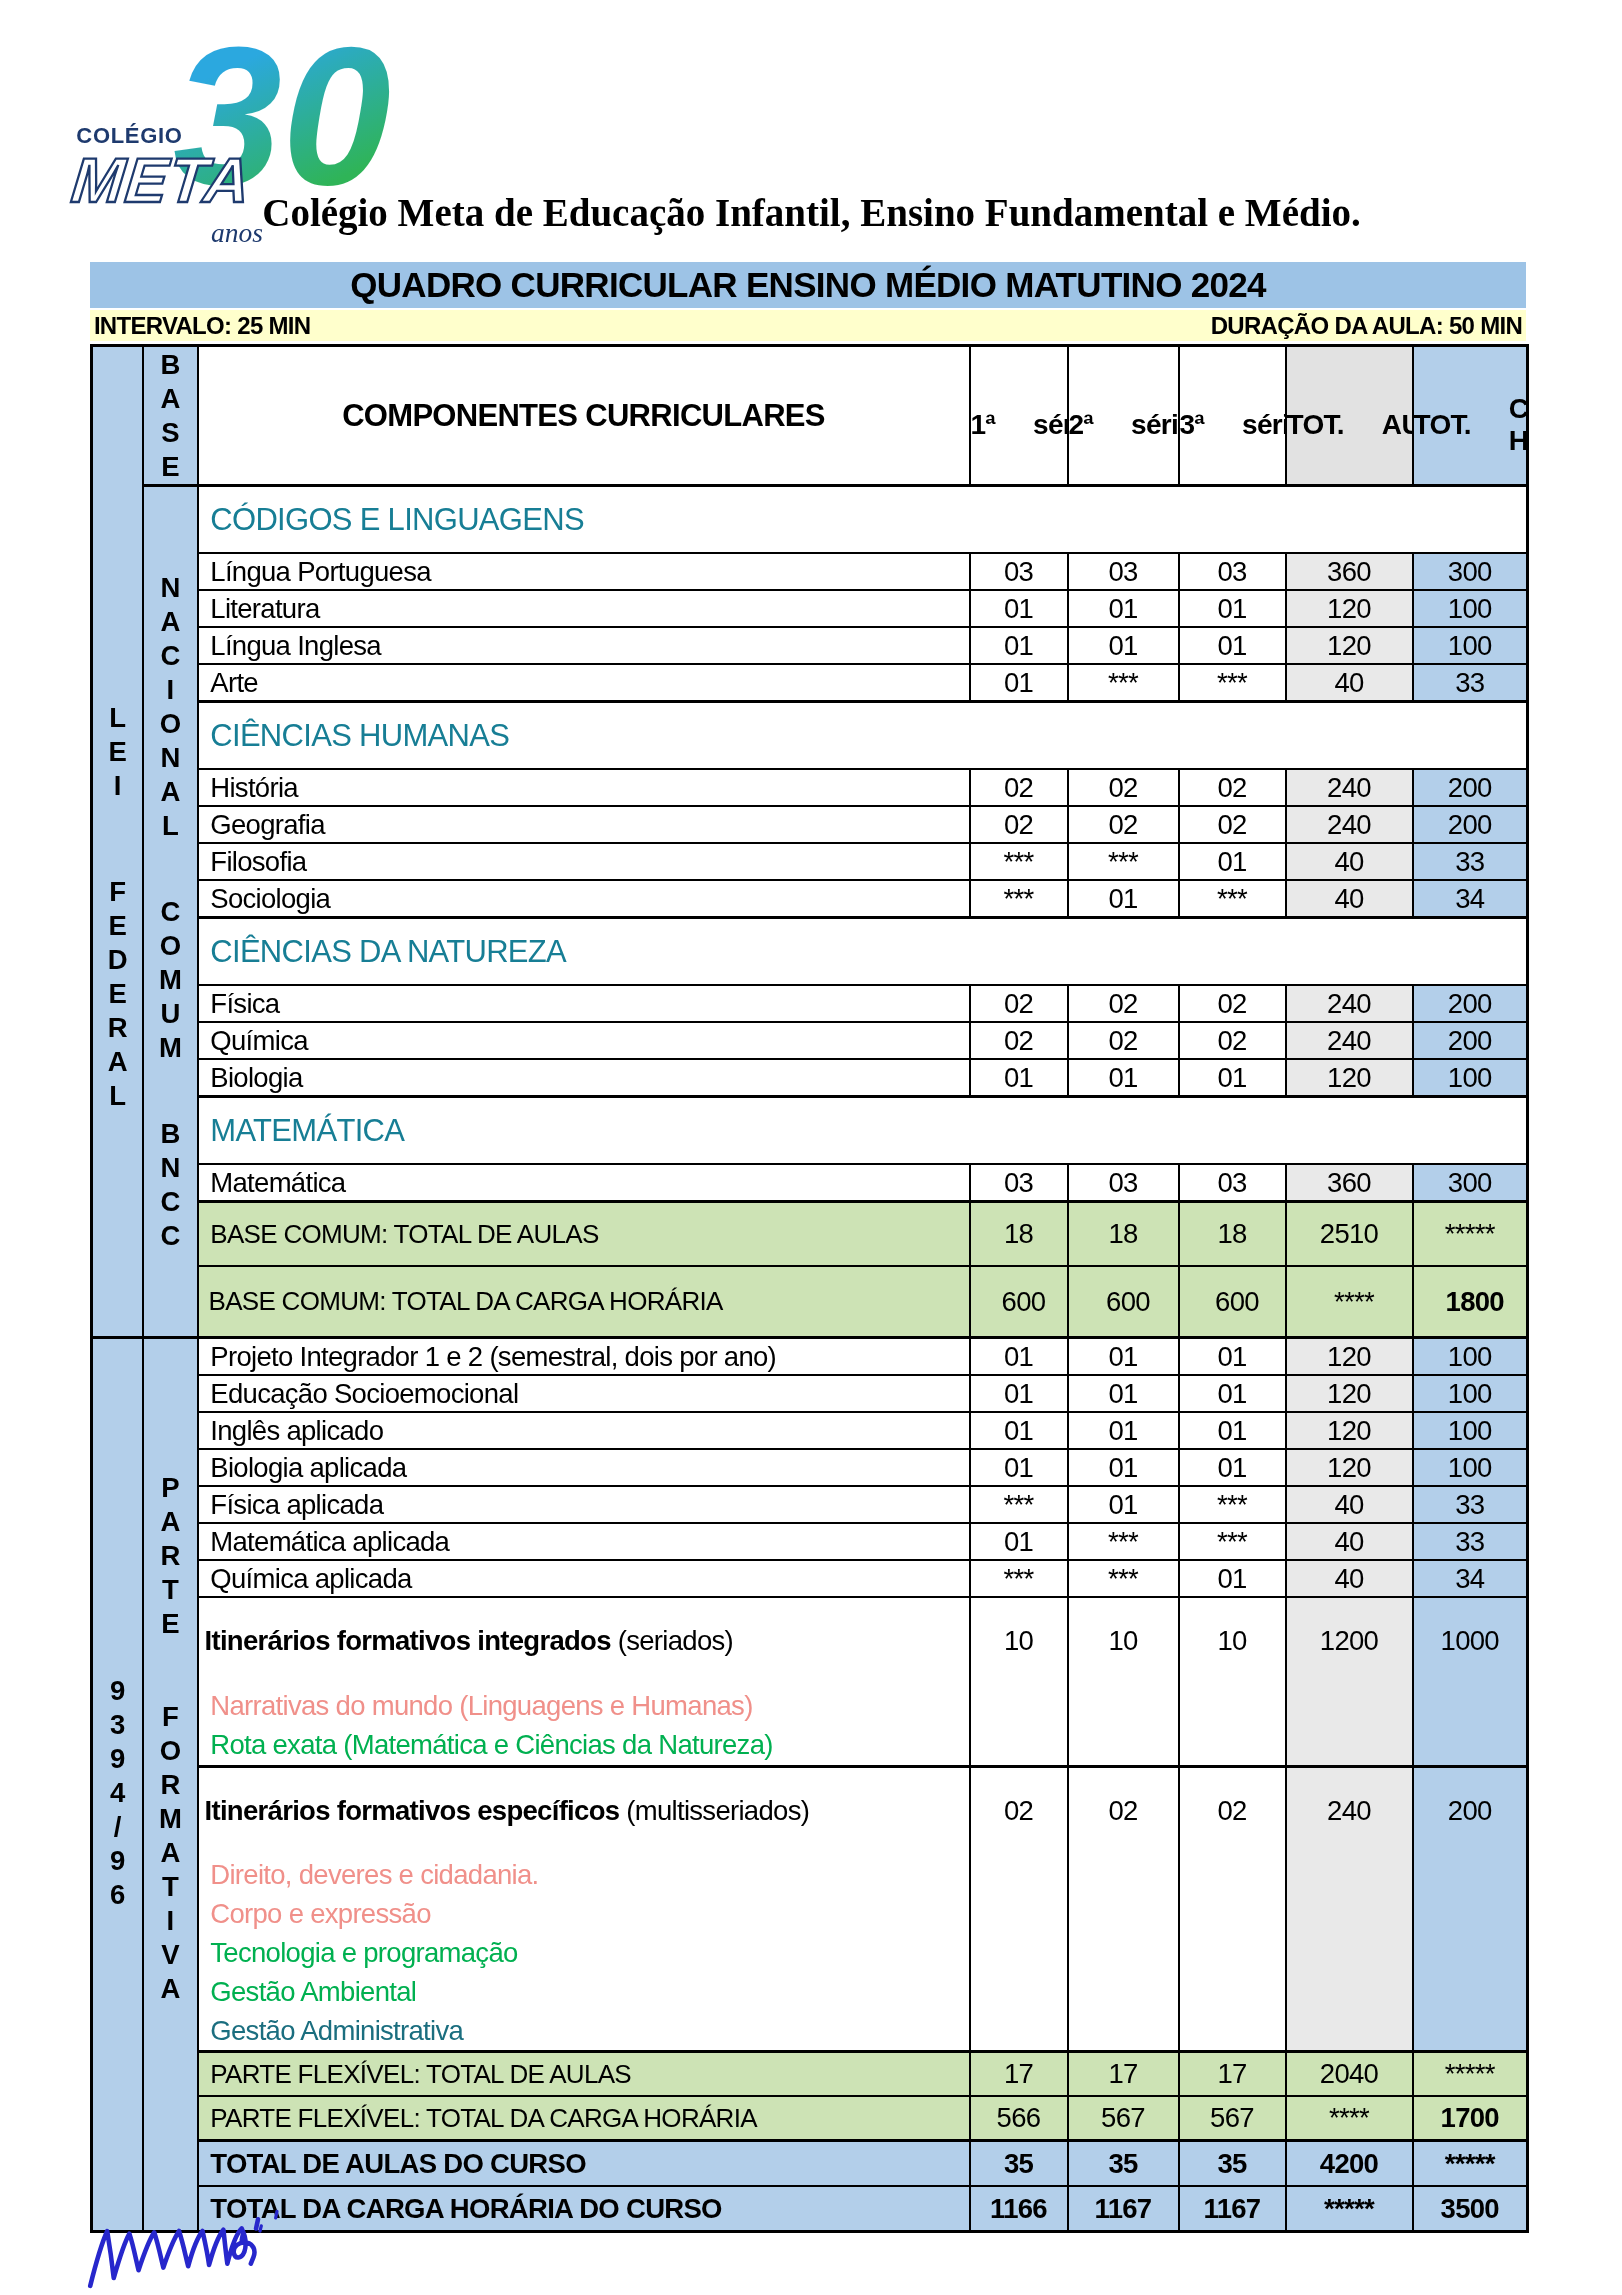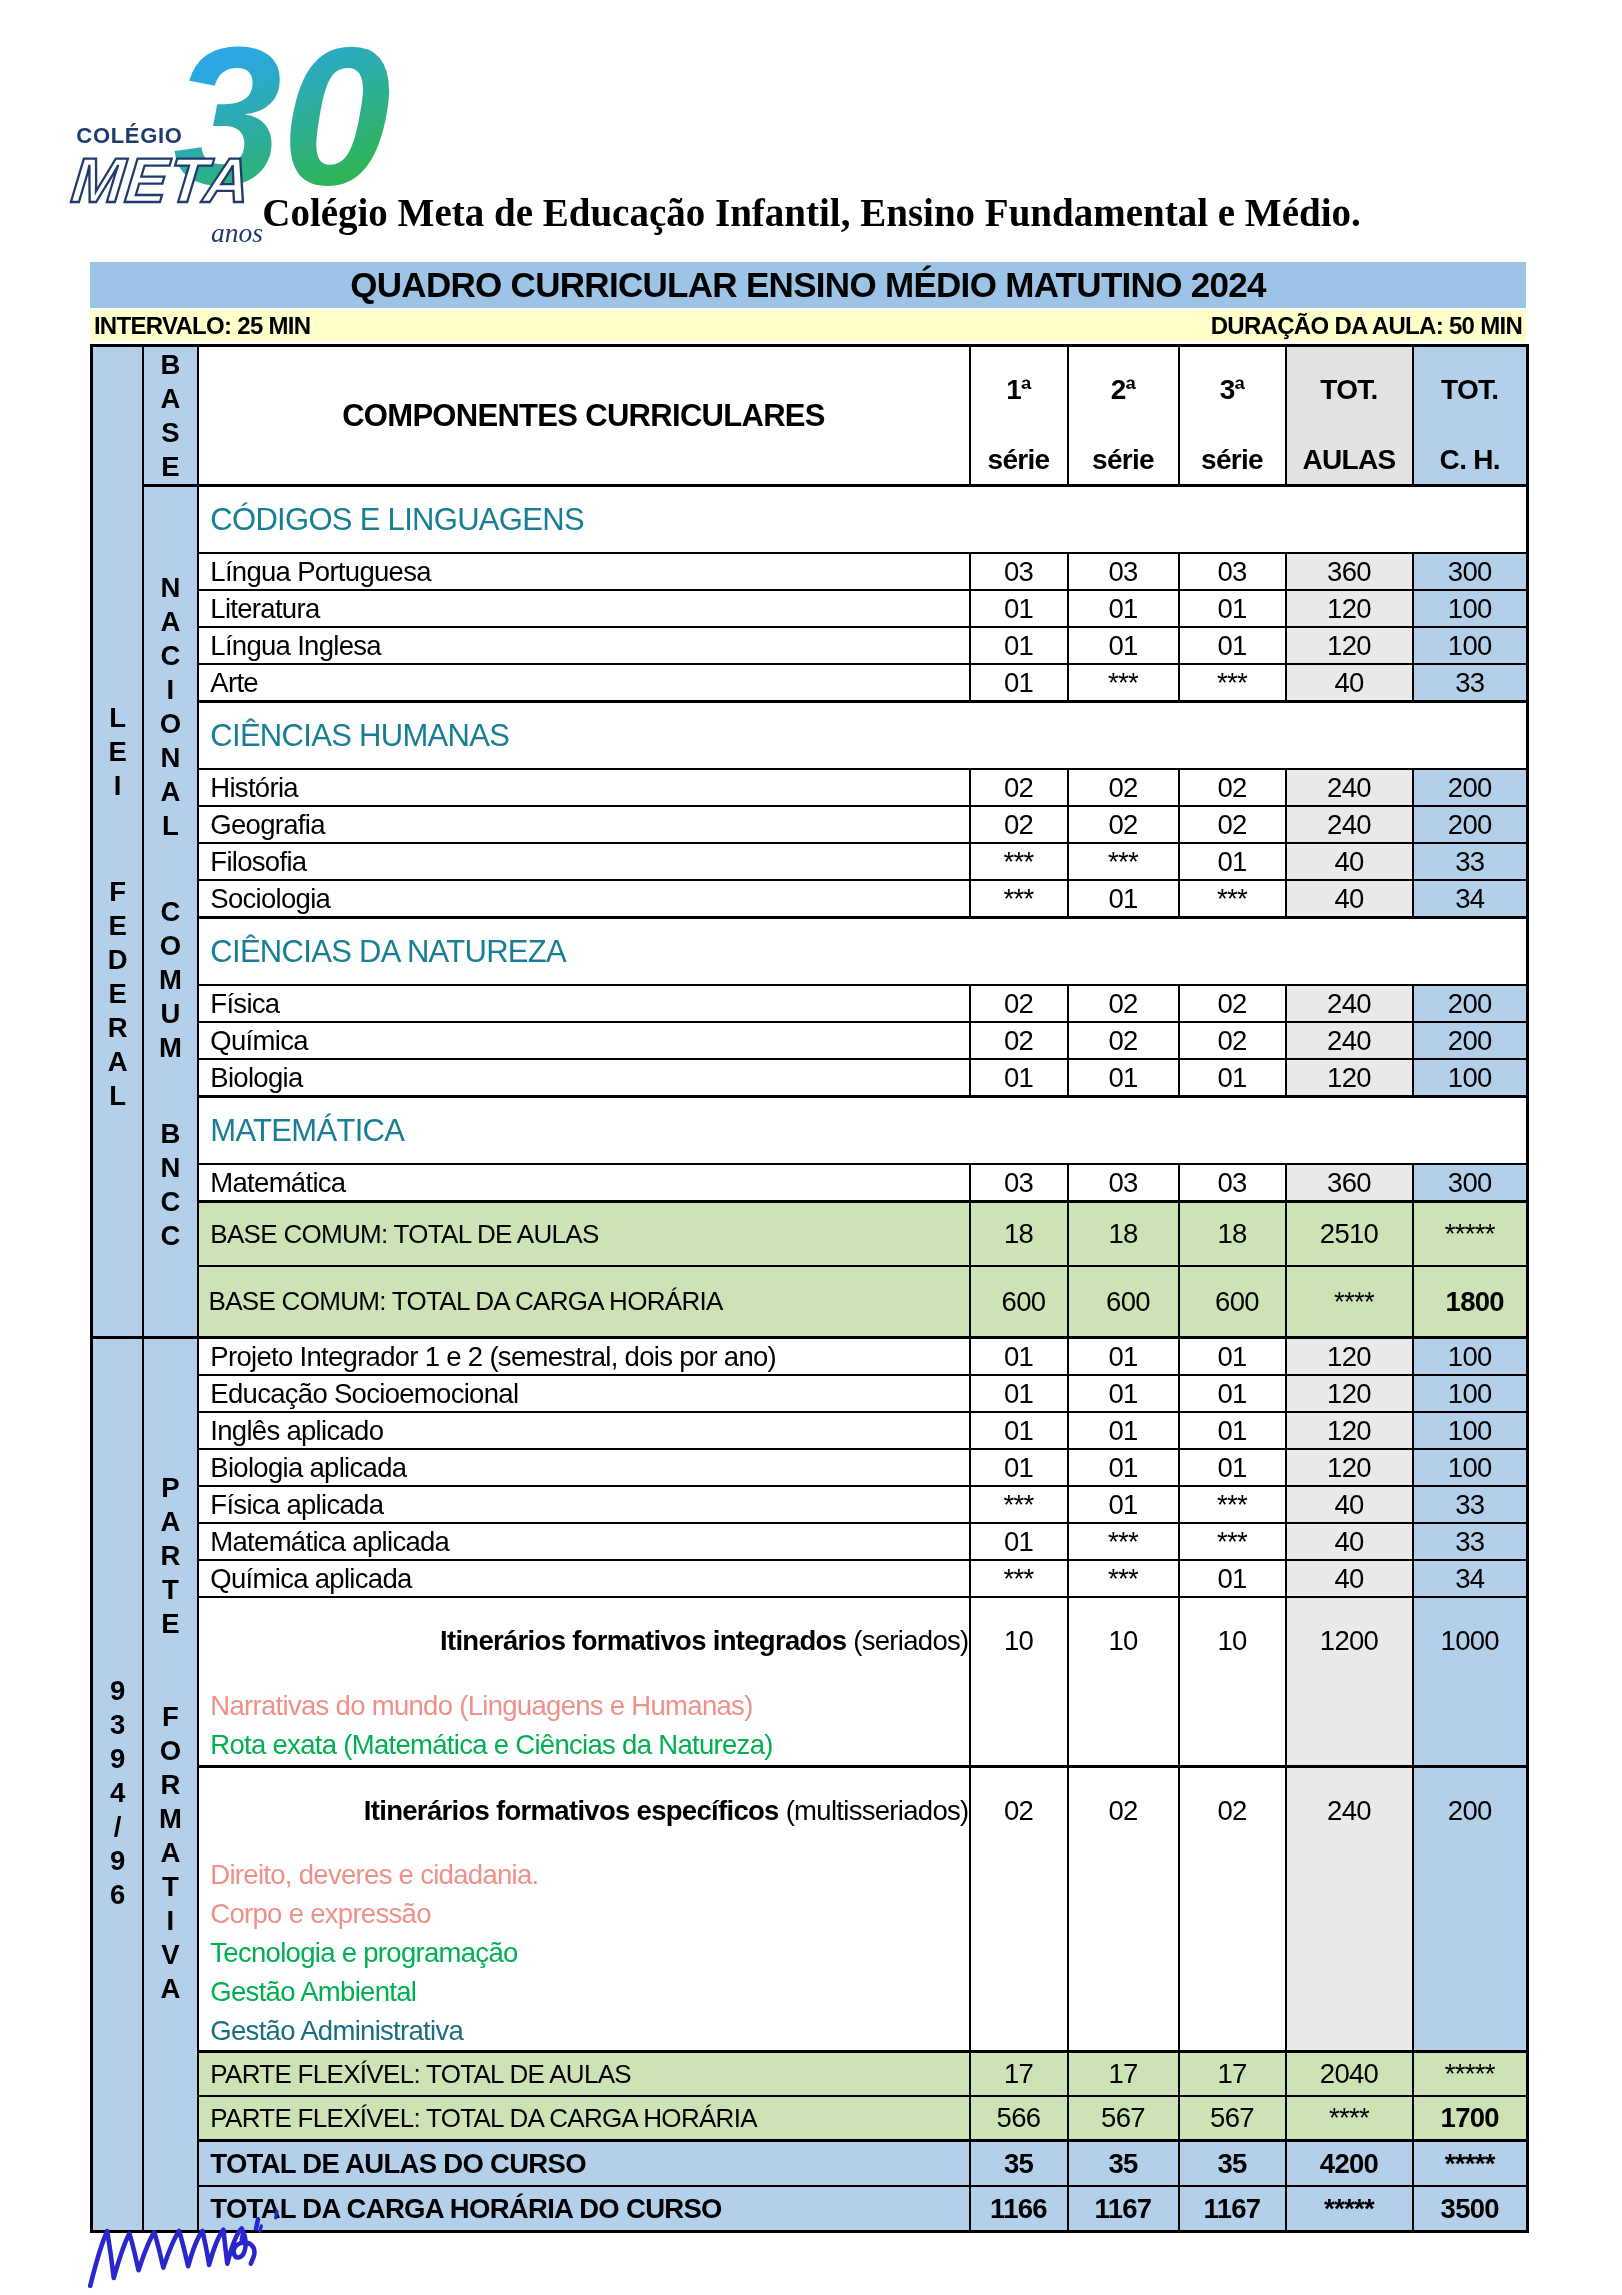--- a/index.html
+++ b/index.html
@@ -51,31 +51,31 @@
   .sidewrap{display:flex;flex-direction:column;align-items:center;justify-content:center;}
   .vstack{font-weight:bold;font-size:27.5px;line-height:34px;color:#000;}
   .lei-wrap{gap:72px;padding-top:131px;}
   .num-wrap{justify-content:flex-start;padding-top:16.4px;}
   .parte-wrap{gap:59px;padding-bottom:92px;}
   .nac-wrap{gap:52px;}
   td.hdr-comp{background:#fff;font-weight:bold;font-size:31px;text-align:center;}
   td.hdr{background:#fff;}
   td.hdr-aulas{background:#E2E2E2;}
   td.hdr-ch{background:#B3CFEA;}
-  .hdr-inner{display:flex;flex-direction:column;align-items:center;gap:38px;padding-top:18.3px;font-weight:bold;font-size:28px;}
+  .hdr-inner{display:flex;align-items:center;gap:38px;padding-top:18.3px;font-weight:bold;font-size:28px;}
   td.sec-title{background:#fff;color:#177E95;font-size:31px;padding-left:11.8px;}
   td.lbl{background:#fff;font-size:27.5px;padding-left:11.8px;margin-left:36px;}
   td.num{background:#fff;text-align:center;font-size:27.5px;}
   td.aulas{background:#E9E9E9;}
   td.ch{background:#B3CFEA;}
   tr.green>td{background:#CDE3B5;}
   tr.green>td.lbl{font-size:26px;}
   tr.bluerow>td{background:#B3CFEA;font-weight:bold;}
   .bold{font-weight:bold;}
-  .itin-lbl{background:#fff;font-size:27.5px;padding-left:6px;text-align:right;}
+  .itin-lbl{background:#fff;font-size:27.5px;padding-left:6px;}
   .sub-lines{background:#fff;padding-left:11.8px;font-size:27.5px;line-height:39px;vertical-align:middle;}
   .pink{color:#F0908A;}
   .grn{color:#00B050;}
   .dteal{color:#1B6E7F;}
   
   .signature{position:absolute;left:85px;top:2202px;}
 </style>
 </head>
 <body>
 

